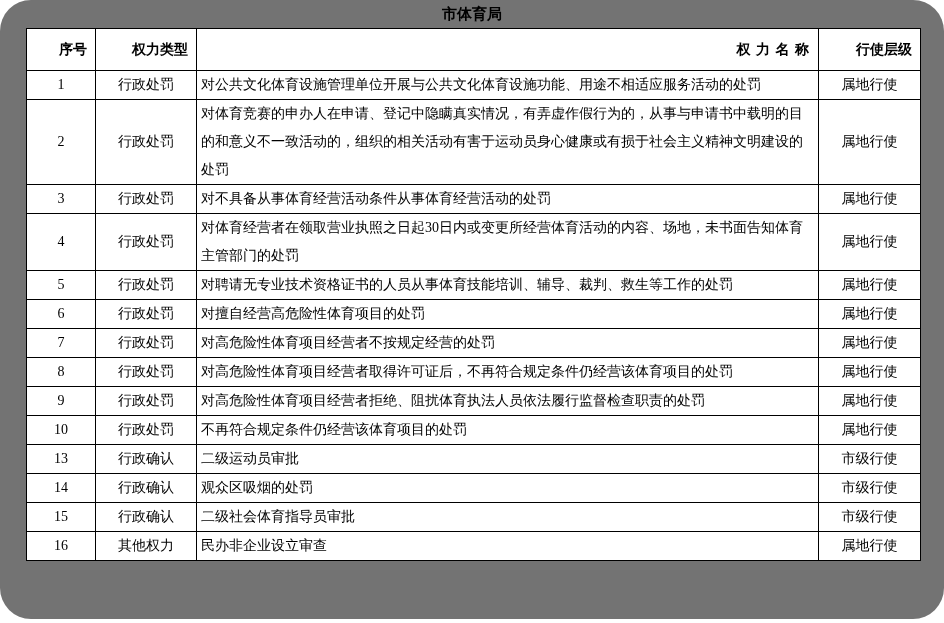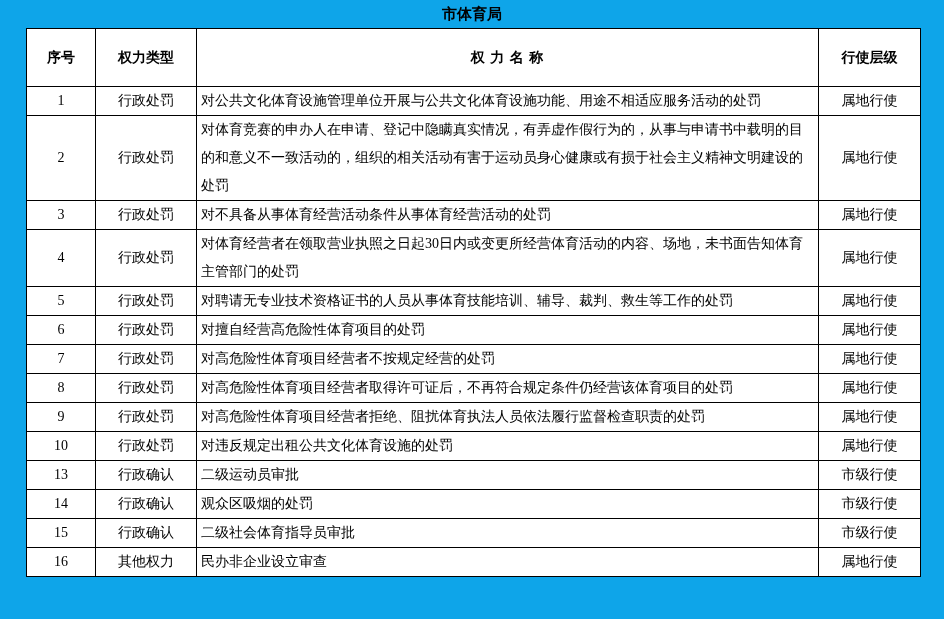--- a/index.html
+++ b/index.html
@@ -8,21 +8,22 @@
     height: 623px;
     background: #ffffff;
     color: #000000;
     font-family: "Liberation Serif", "DejaVu Serif", serif;
     overflow: hidden;
   }
   .page {
     width: 944px;
     height: 619px;
     box-sizing: border-box;
-    background: #0ea5e9;
+    background: #737373;
+    border-radius: 31px;
   }
   .doc-title {
     text-align: center;
     font-weight: bold;
     font-size: 15px;
     line-height: 24px;
     height: 28px;
     padding-top: 2px;
     box-sizing: border-box;
   }
@@ -35,22 +36,22 @@
   }
   .power-table th, .power-table td {
     border: 1px solid #000000;
     font-size: 14px;
     overflow: hidden;
     word-break: break-all;
   }
   .power-table th {
     font-weight: bold;
     height: 25px;
-    text-align: center;
-    padding: 16px;
+    text-align: right;
+    padding: 8px;
     vertical-align: middle;
   }
   .power-table th.h-name { letter-spacing: 1px; margin-top: 47px; }
   .power-table td {
     height: 28px;
     line-height: 28px;
     padding: 0;
     vertical-align: middle;
     font-weight: normal;
   }
@@ -138,21 +139,21 @@
   <tr>
     <td class="c-no">9</td>
     <td class="c-type">行政处罚</td>
     <td class="c-name">对高危险性体育项目经营者拒绝、阻扰体育执法人员依法履行监督检查职责的处罚</td>
     <td class="c-level">属地行使</td>
   </tr>
 
   <tr>
     <td class="c-no">10</td>
     <td class="c-type">行政处罚</td>
-    <td class="c-name">对违反规定出租公共文化体育设施的处罚</td>
+    <td class="c-name">不再符合规定条件仍经营该体育项目的处罚</td>
     <td class="c-level">属地行使</td>
   </tr>
 
 
 
   <tr>
     <td class="c-no">13</td>
     <td class="c-type">行政确认</td>
     <td class="c-name">二级运动员审批</td>
     <td class="c-level">市级行使</td>

